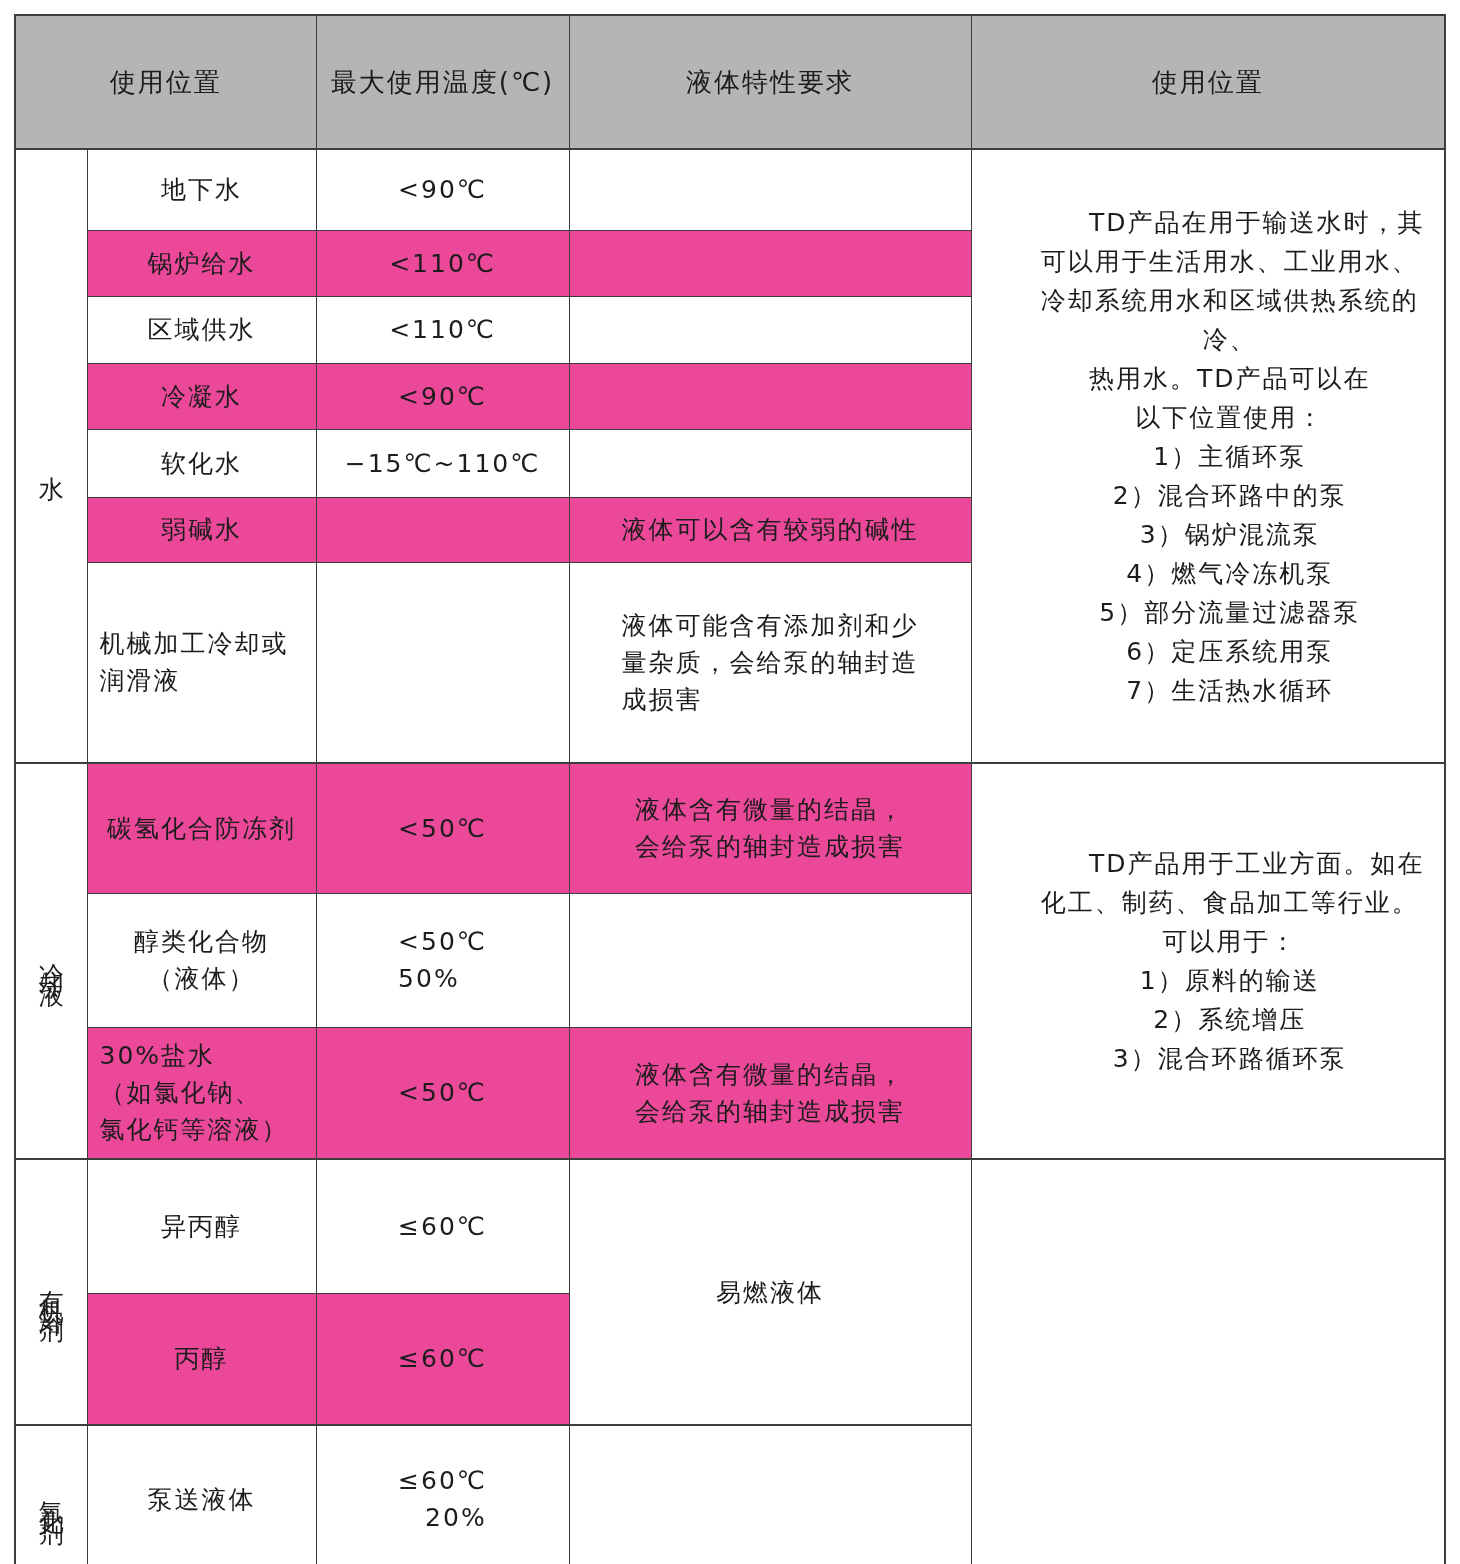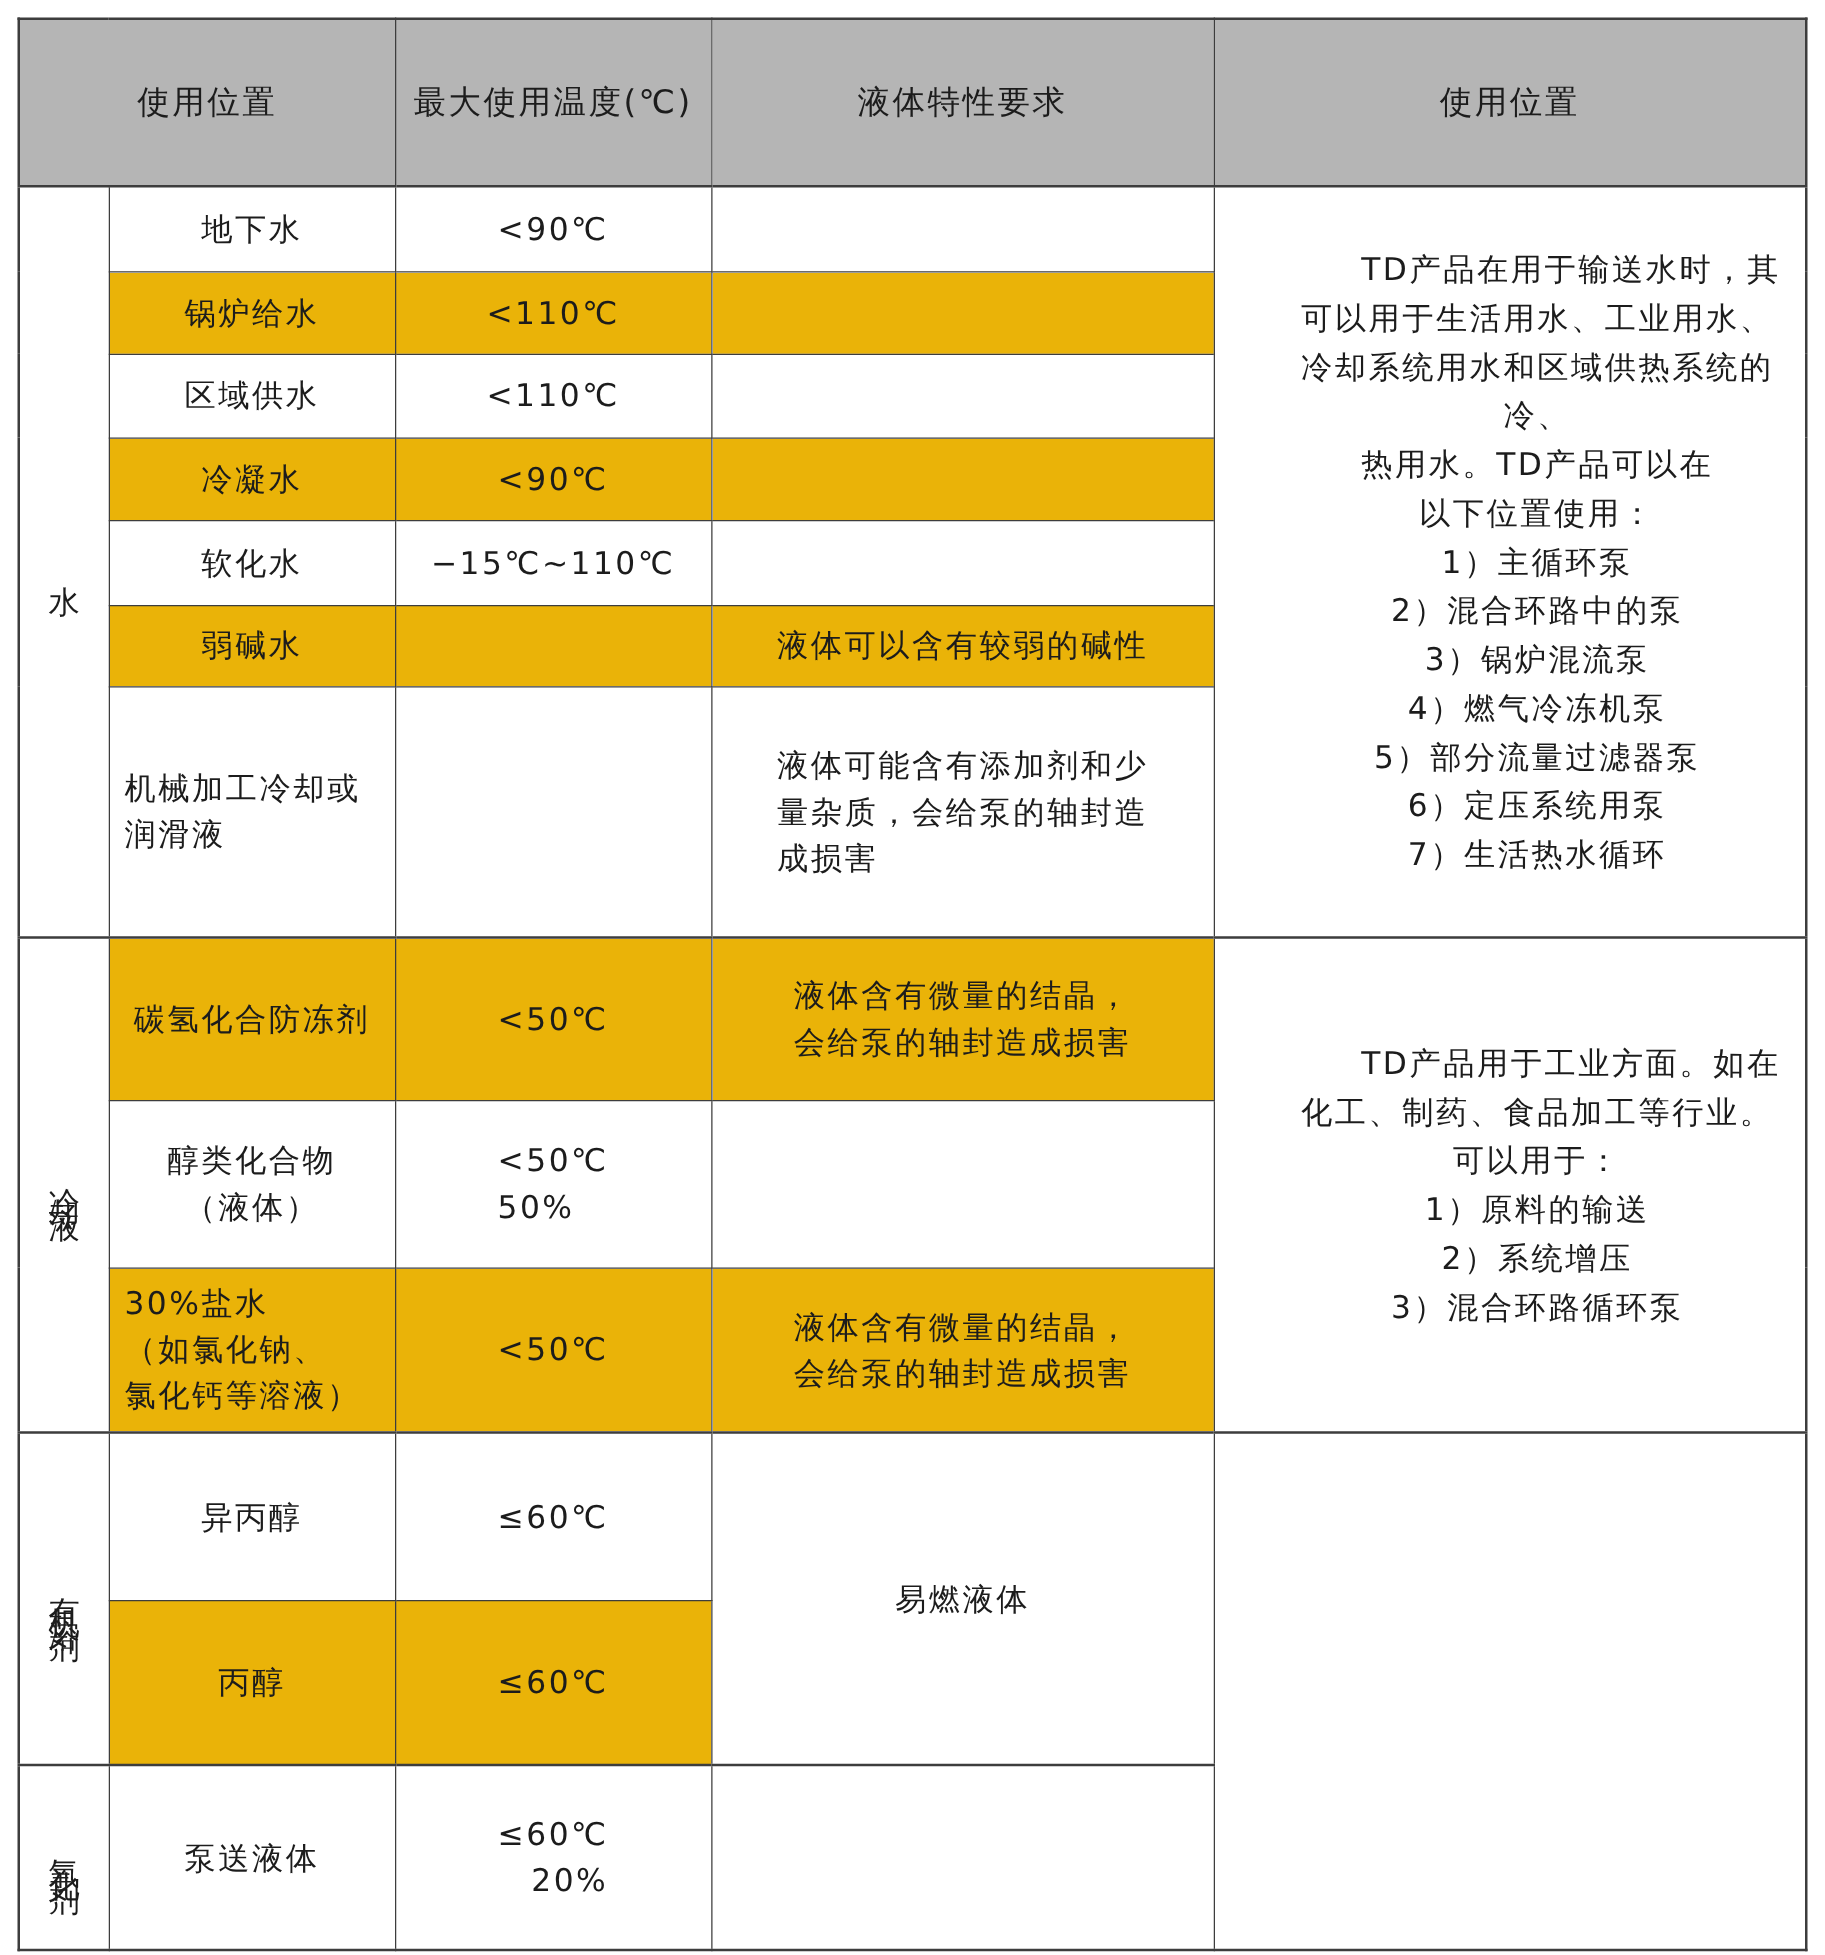--- a/index.html
+++ b/index.html
@@ -17,21 +17,21 @@
     vertical-align:middle;padding:0;
     font-size:25px;line-height:37px;letter-spacing:2px;
     overflow:hidden;
   }
   th{
     background:#b5b5b5;font-weight:normal;font-size:26px;
     text-align:center;border-bottom-width:2px;
   }
   .c{text-align:center;}
   .l{text-align:left;padding-left:12px;}
-  .g{background:#eab308;}
+  .g{background:#ec4899;}
   .tb{border-bottom-width:2px;}
   .cat{text-align:center;background:#ffffff;}
   .vtext{
     writing-mode:vertical-rl;text-orientation:upright;
     display:inline-block;letter-spacing:0.35em;line-height:1;
   }
   .usage{
     text-align:center;padding:0 14px 0 58px;line-height:39px;
   }
   .lblock{display:inline-block;text-align:left;}
@@ -49,21 +49,21 @@
   </colgroup>
 
   <tbody>
       <tr style="height:134px">
     <th colspan="2">使用位置</th>
     <th>最大使用温度(℃)</th>
     <th>液体特性要求</th>
     <th>使用位置</th>
   </tr>
 
-  <tr style="height:68px">
+  <tr style="height:81px">
     <td class="cat tb" rowspan="7"><span class="vtext">水</span></td>
     <td class="c">地下水</td>
     <td class="c">&lt;90℃</td>
     <td class="c"></td>
     <td class="tb" rowspan="7">
           <div class="usage">　　TD产品在用于输送水时，其<br>可以用于生活用水、工业用水、<br>冷却系统用水和区域供热系统的冷、<br>热用水。TD产品可以在<br>以下位置使用：<br>1）主循环泵<br>2）混合环路中的泵<br>3）锅炉混流泵<br>4）燃气冷冻机泵<br>5）部分流量过滤器泵<br>6）定压系统用泵<br>7）生活热水循环</div>
         </td>
   </tr>
   <tr style="height:66px">
     <td class="c g">锅炉给水</td>

